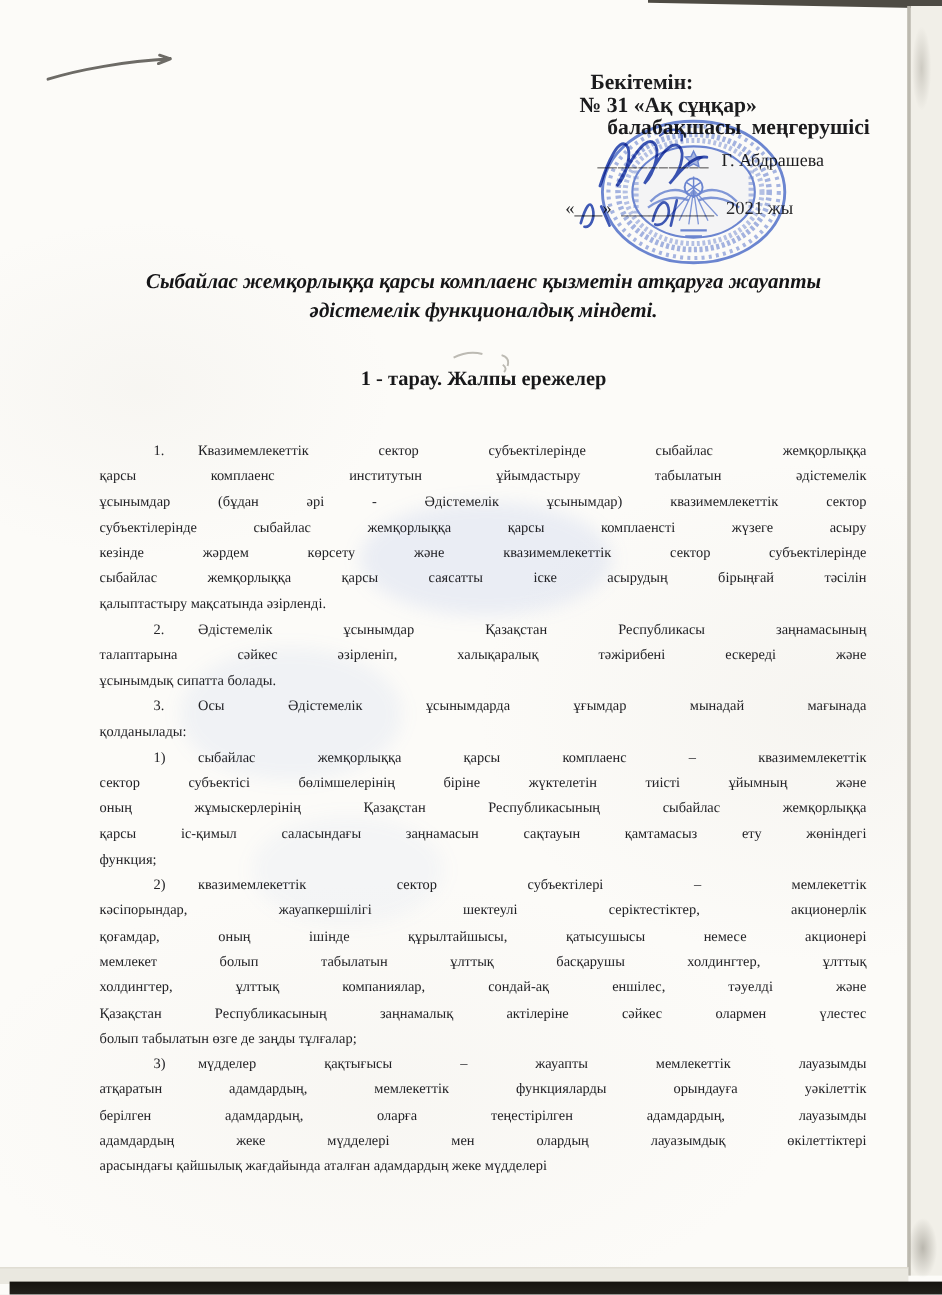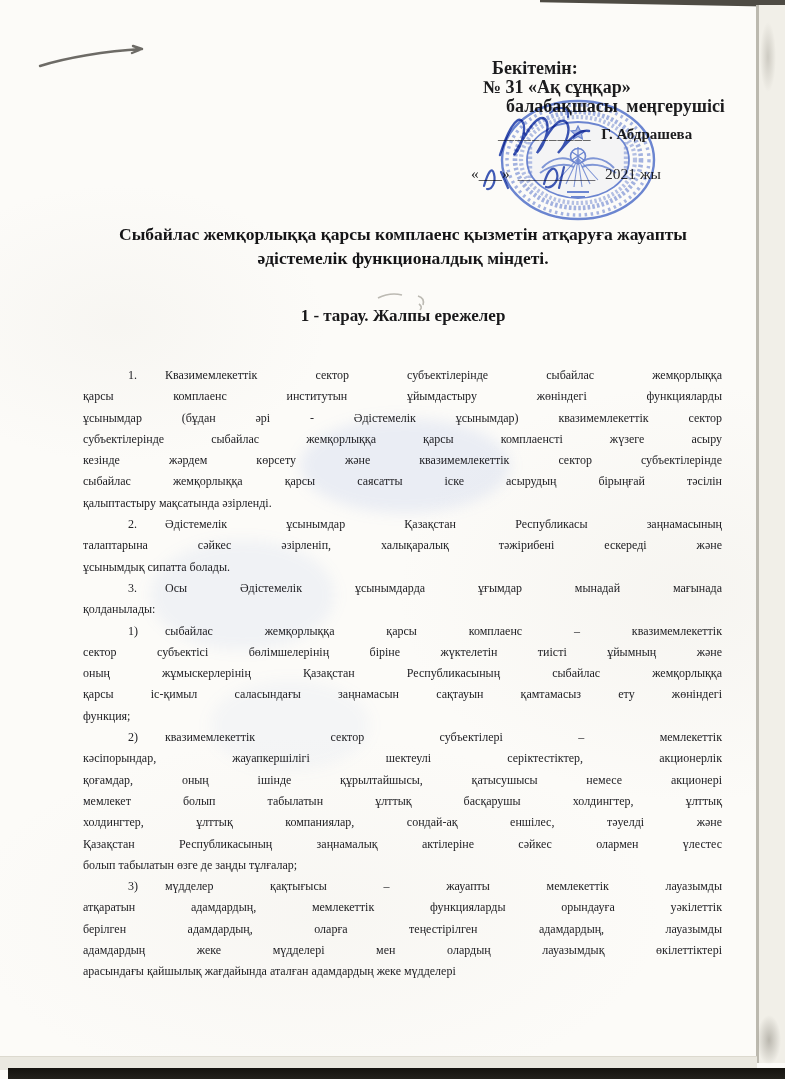--- a/index.html
+++ b/index.html
@@ -34,34 +34,34 @@
   .blob1{left:300px;top:418px;width:210px;height:95px;background:rgba(92,130,215,.11);}
   .blob2{left:150px;top:540px;width:185px;height:110px;background:rgba(92,130,215,.07);}
   .blob3{left:210px;top:680px;width:160px;height:90px;background:rgba(92,130,215,.05);}
   
   .appr{position:absolute;color:#1c1c1e;font-weight:bold;font-size:18px;white-space:nowrap;}
   .appr-l1{left:492px;top:58px;}
   .appr-l2{left:483px;top:77px;}
   .appr-l3{left:506px;top:96px;word-spacing:4px;}
   .sig-line{position:absolute;left:498px;top:126px;white-space:nowrap;font-size:15px;color:#1c1c1e;}
   .sig-line .blank{letter-spacing:1px;color:#3a3a3a;font-weight:normal;}
-  .sig-line .name{font-weight:bold;margin-left:6px;}
+  .sig-line .name{font-weight:normal;margin-left:6px;}
   .date-line{position:absolute;left:471px;top:165px;white-space:nowrap;font-size:15.5px;color:#2a2a2c;text-align:right;}
   .date-line .mb{margin:0 2px 0 4px;color:#44444a;}
   .date-line .yr{margin-left:4px;}
   
   .seal{position:absolute;left:494px;top:96px;mix-blend-mode:multiply;opacity:.85;}
   .signature{position:absolute;left:492px;top:103px;mix-blend-mode:multiply;}
   .hand-date{position:absolute;left:468px;top:152px;mix-blend-mode:multiply;}
   .pen-mark{position:absolute;left:30px;top:38px;}
   .small-smudge{position:absolute;left:370px;top:284px;}
   
   .title{position:absolute;left:75px;top:222px;width:656px;text-align:center;
     font-weight:bold;font-size:17.5px;color:#151517;}
-  .title-line{height:24px;line-height:24px;white-space:nowrap;}
+  .title-line{height:24px;line-height:24px;white-space:nowrap;font-style:italic;}
   .chapter{position:absolute;left:83px;top:306px;width:640px;text-align:center;
     font-weight:bold;font-size:17px;color:#18181a;}
   .docbody{position:absolute;left:83px;top:365px;width:639px;font-size:12px;color:#222226;}
   .bline{height:21.3px;line-height:21.3px;text-align:justify;text-align-last:justify;overflow:visible;}
   .bline.first{padding-left:45px;}
   .bline.last{text-align-last:left;}
   .pnum{display:inline-block;min-width:37px;}
 </style>
 </head>
 <body>
@@ -137,21 +137,21 @@
   </svg>
 
   <div class="title" id="titleBox">
       <div class="title-line">Сыбайлас жемқорлыққа қарсы комплаенс қызметін атқаруға жауапты</div>
       <div class="title-line">әдістемелік функционалдық міндеті.</div>
     </div>
   <div class="chapter">1 - тарау. Жалпы ережелер</div>
 
   <div class="docbody" id="bodyBox">
       <div class="bline first"><span class="pnum">1.</span>Квазимемлекеттік сектор субъектілерінде сыбайлас жемқорлыққа</div>
-      <div class="bline">қарсы комплаенс институтын ұйымдастыру жөніндегі функцияларды</div>
+      <div class="bline">қарсы комплаенс институтын ұйымдастыру табылатын әдістемелік</div>
       <div class="bline">ұсынымдар (бұдан әрі - Әдістемелік ұсынымдар) квазимемлекеттік сектор</div>
       <div class="bline">субъектілерінде сыбайлас жемқорлыққа қарсы комплаенсті жүзеге асыру</div>
       <div class="bline">кезінде жәрдем көрсету және квазимемлекеттік сектор субъектілерінде</div>
       <div class="bline">сыбайлас жемқорлыққа қарсы саясатты іске асырудың бірыңғай тәсілін</div>
       <div class="bline last">қалыптастыру мақсатында әзірленді.</div>
       <div class="bline first"><span class="pnum">2.</span>Әдістемелік ұсынымдар Қазақстан Республикасы заңнамасының</div>
       <div class="bline">талаптарына сәйкес әзірленіп, халықаралық тәжірибені ескереді және</div>
       <div class="bline last">ұсынымдық сипатта болады.</div>
       <div class="bline first"><span class="pnum">3.</span>Осы Әдістемелік ұсынымдарда ұғымдар мынадай мағынада</div>
       <div class="bline last">қолданылады:</div>

